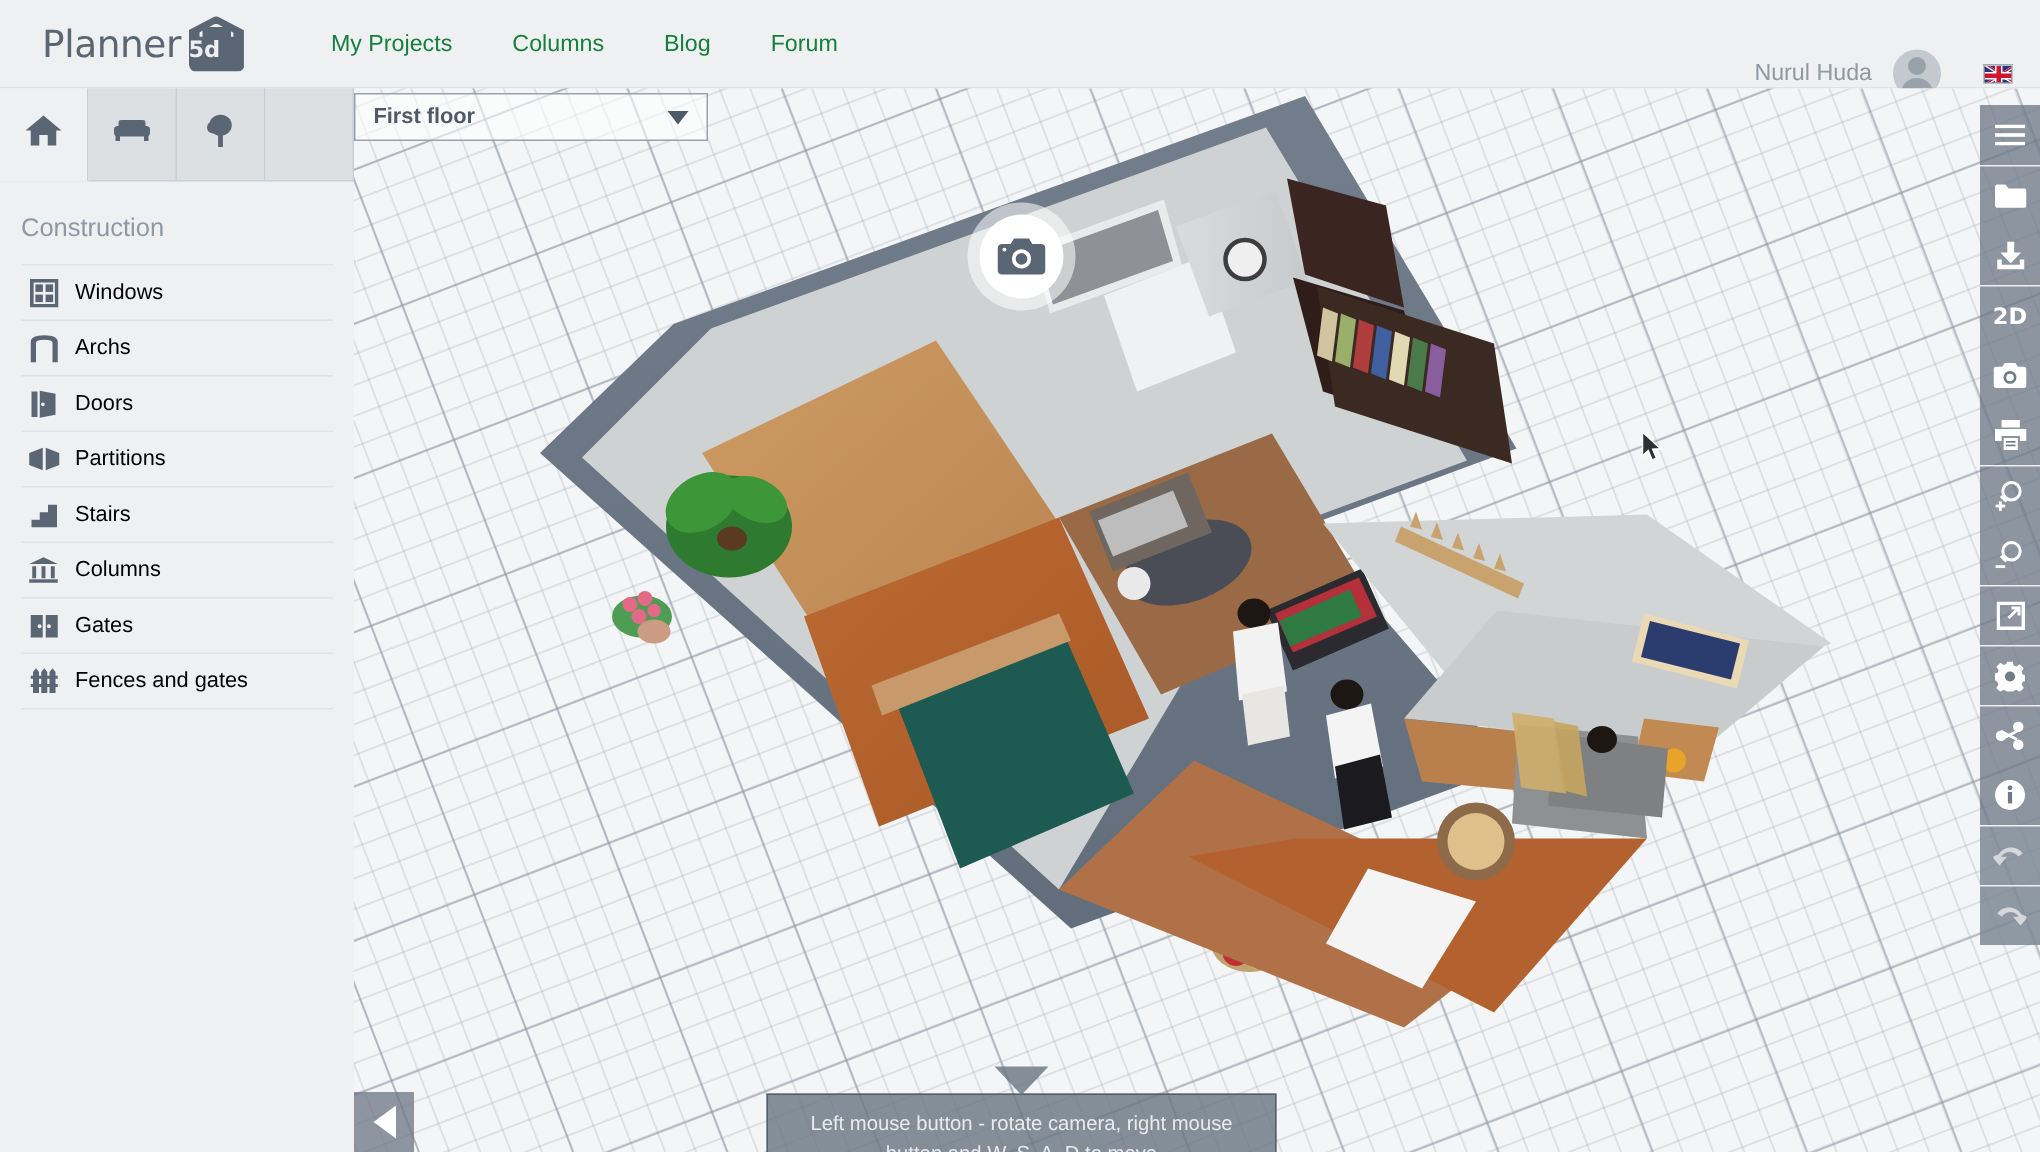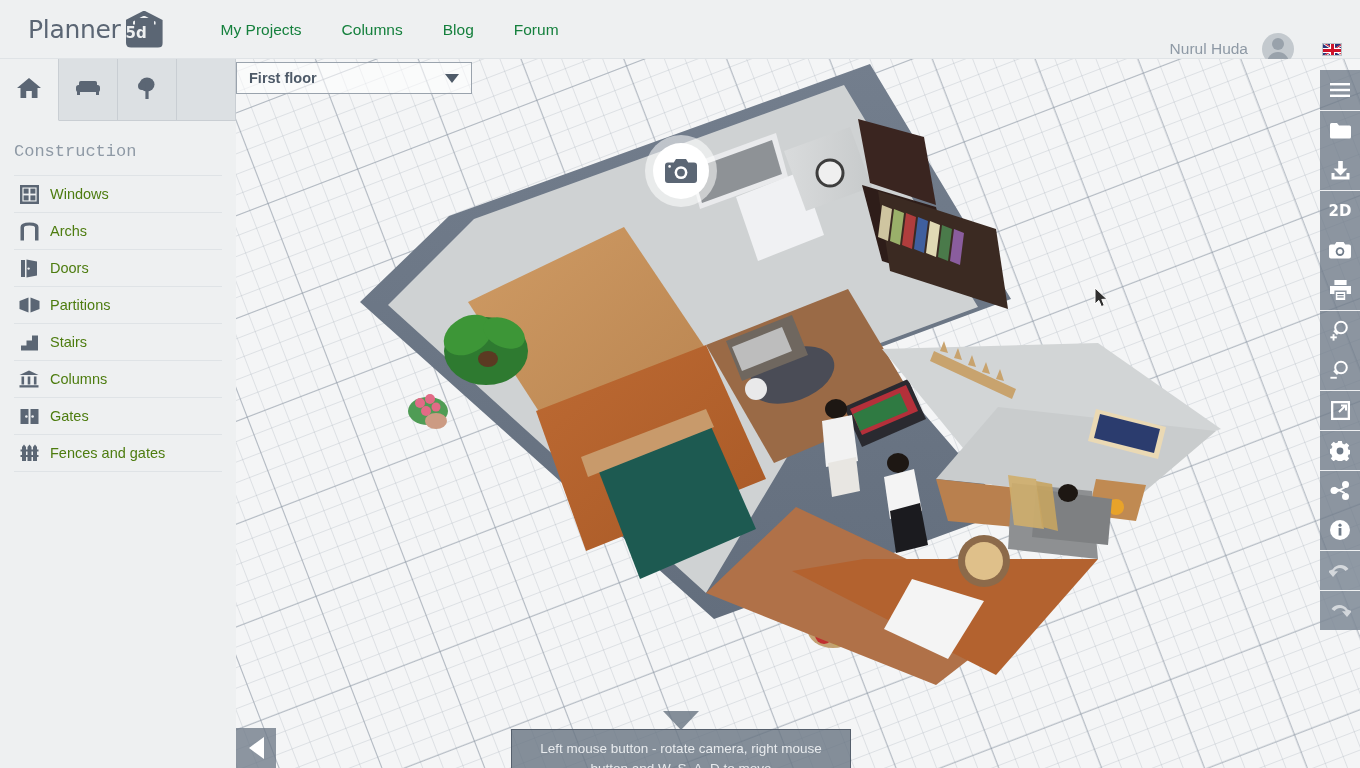--- a/index.html
+++ b/index.html
@@ -84,34 +84,34 @@
     background:#eef0f1;
   }
   #tabs{ display:flex; height:62px; border-bottom:1px solid #c9ced3; }
   #tabs .tab{
     flex:1; display:flex; align-items:center; justify-content:center;
     background:#dce0e3; border-right:1px solid #c9ced3; cursor:pointer;
   }
   #tabs .tab.active{ background:#eef0f1; border-bottom:1px solid #eef0f1; margin-bottom:-1px; }
   #tabs .tab svg{ fill:#5b6674; }
   #panel-title{
-    font-size:17px; color:#8e99a5; padding:21px 0 14px 14px;font-family:Liberation Mono, monospace;
+    font-size:17px; color:#8e99a5; padding:21px 0 14px 14px;
   }
   #cat-list{ margin:0 14px; }
   .cat-item{
     display:flex; align-items:center; height:37px;
     border-top:1px solid #dfe3e6; cursor:pointer;
   }
   .cat-item:first-child{ border-top:1px solid #dfe3e6; }
   .cat-item .ic{
     width:30px; display:flex; align-items:center; justify-content:center;
     margin-right:6px;
   }
   .cat-item .ic svg{ fill:#5b6674; }
-  .cat-item .lb{ font-size:14.5px; color:#4d7c0f; }
+  .cat-item .lb{ font-size:14.5px; color:#000000; }
   #cat-list .closer{ border-top:1px solid #dfe3e6; height:0; }
 
   
   #viewport{
     position:absolute; left:236px; top:59px; width:1124px; height:709px;
     overflow:hidden; background:#f3f4f5;
   }
   #grid{
     position:absolute; left:-420px; top:-420px; width:2000px; height:1620px;
     transform:rotate(-21deg); transform-origin:center center;

